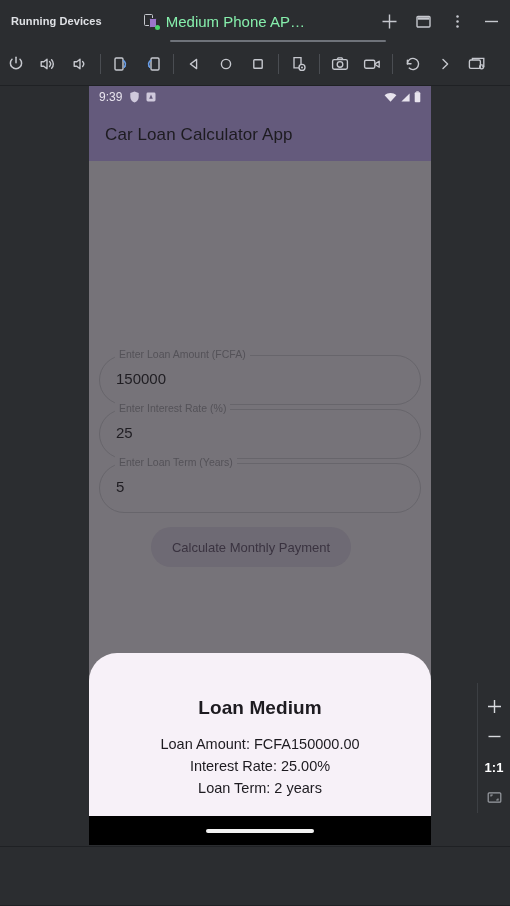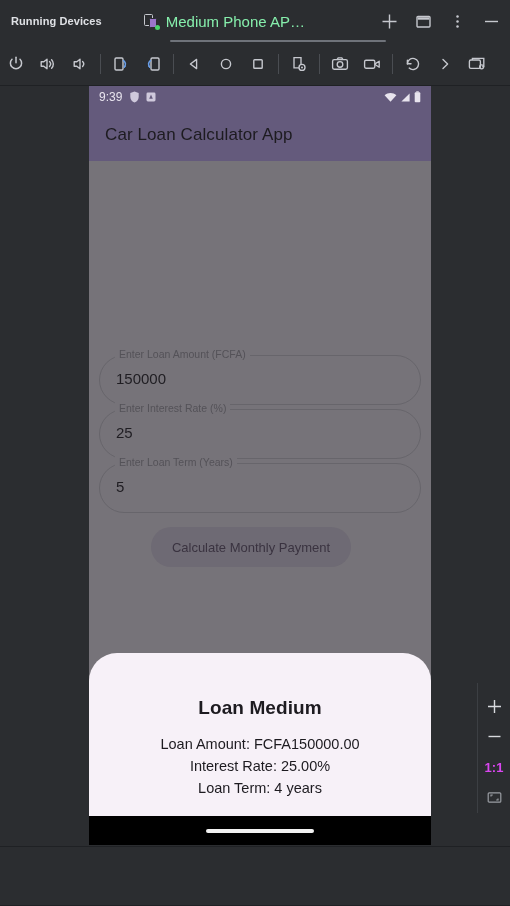--- a/index.html
+++ b/index.html
@@ -151,21 +151,21 @@
   
   .zoom-panel {
     position: absolute; right: 0px; top: 683px; width: 33px; height: 130px;
     background: #2b2d30; border-left: 1px solid #3c3f43;
     display: flex; flex-direction: column; align-items: center; padding-top: 8px;
   }
   .zbtn {
     width: 33px; height: 31px; display: flex;
     align-items: center; justify-content: center;
   }
-  .zlabel { color: #d946ef; font-size: 13px; font-weight: bold; }
+  .zlabel { color: #ffffff; font-size: 13px; font-weight: bold; }
 
   
   .bottom-panel {
     position: absolute; left: 0; top: 846px; width: 510px; height: 60px;
     background: #2b2d30; border-top: 1px solid #1f2124;
   }
   .bottom-panel-rule {
     position: absolute; left: 0; bottom: 0; width: 510px; height: 1px;
     background: #1f2124;
   }
@@ -376,21 +376,21 @@
     </div>
 
     <div class="calc-btn">
       <span class="calc-btn-label">Calculate Monthly Payment</span>
     </div>
 
     <div class="dialog">
       <div class="dlg-title">Loan Medium</div>
       <div class="dlg-line">Loan Amount: FCFA150000.00</div>
       <div class="dlg-line">Interest Rate: 25.00%</div>
-      <div class="dlg-line">Loan Term: 4 years</div>
+      <div class="dlg-line">Loan Term: 2 years</div>
       <div class="dlg-total">Monthly Payment: FCFA4402.70</div>
     </div>
 
     <div class="nav-bar">
       <div class="nav-pill"></div>
     </div>
 
   </div>
 </div>
 

